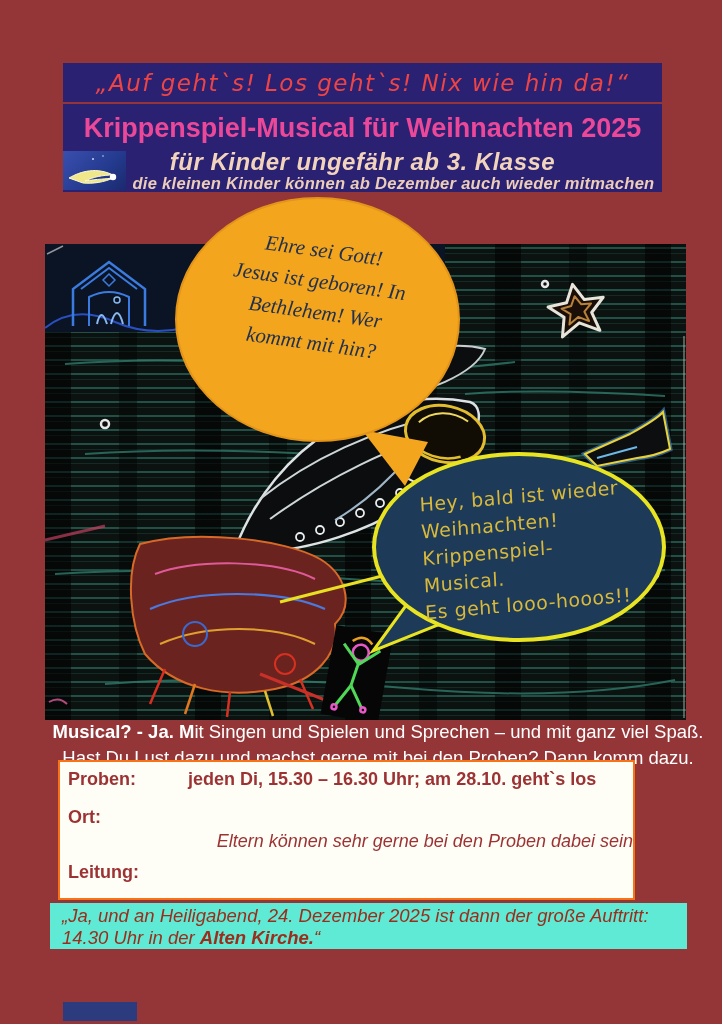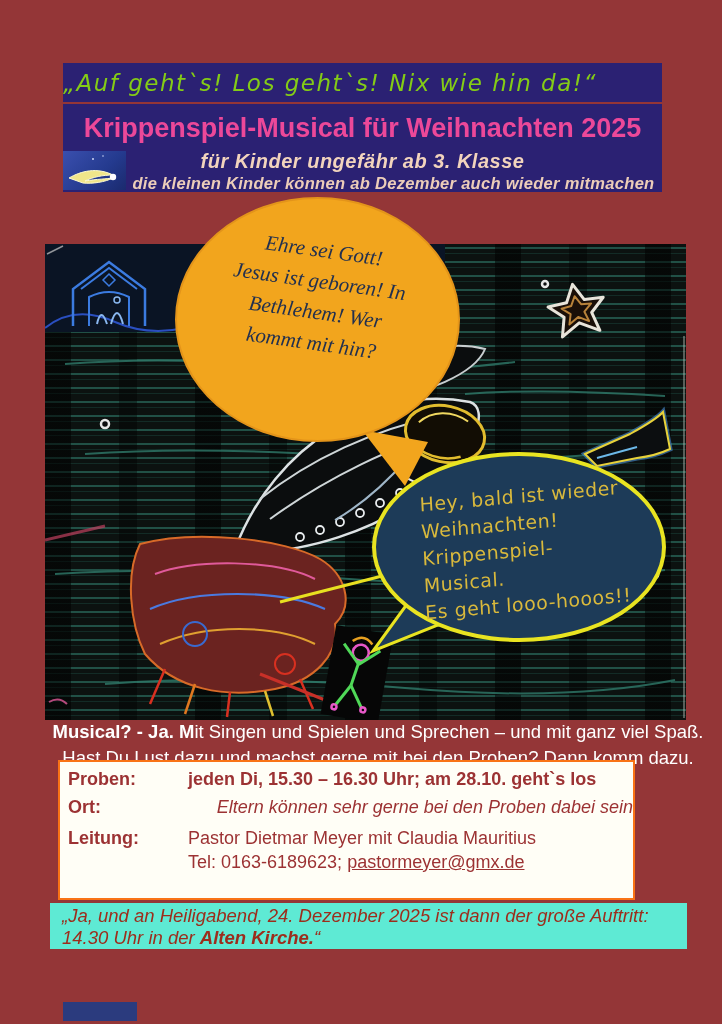--- a/index.html
+++ b/index.html
@@ -1,27 +1,27 @@
 <!DOCTYPE html>
 <html><head>
 <meta charset="utf-8">
 <style>
   html,body{margin:0;padding:0;background:#6e2a2a;}
   .page{position:relative;width:722px;height:1024px;margin:0 auto;background:#943637;
         font-family:"Liberation Sans",sans-serif;overflow:hidden;}
 
   
   .header{position:absolute;left:63px;top:63px;width:599px;height:129px;background:#2b2173;}
-  .h-row1{height:39px;line-height:40px;text-align:left;border-bottom:2px solid #943637;
-          color:#84cc16;font-family:"DejaVu Sans",sans-serif;font-style:italic;
+  .h-row1{height:39px;line-height:40px;text-align:center;border-bottom:2px solid #943637;
+          color:#ef4444;font-family:"DejaVu Sans",sans-serif;font-style:italic;
           font-size:23px;letter-spacing:1.5px;}
   .h-title{margin-top:3px;height:42px;line-height:42px;text-align:center;color:#ec4899;
            font-weight:bold;font-size:27px;}
   .h-sub1{height:25px;line-height:25px;text-align:center;color:#f2d4bd;
-          font-style:italic;font-weight:bold;font-size:20px;letter-spacing:.5px;}
+          font-style:italic;font-weight:bold;font-size:24px;letter-spacing:.5px;}
   .h-sub2{height:20px;line-height:18px;text-align:center;padding-left:62px;color:#eccdb9;
           font-style:italic;font-weight:bold;font-size:16.5px;letter-spacing:.3px;white-space:nowrap;}
   .comet{position:absolute;left:0;top:88px;width:63px;height:39px;
          background:linear-gradient(135deg,#3a4fae 0%,#243a8e 60%,#1b2a6e 100%);}
 
   
   .art{position:absolute;left:45px;top:244px;width:641px;height:476px;background-color:#0c1210;
        background-image:
          repeating-linear-gradient(90deg,rgba(0,0,0,.55) 0 26px,rgba(0,0,0,0) 26px 74px,rgba(0,0,0,.4) 74px 92px,rgba(0,0,0,0) 92px 150px),
          repeating-linear-gradient(180deg,rgba(47,122,106,0) 0 3px,rgba(47,122,106,.6) 3px 5px,rgba(47,122,106,0) 5px 9px,rgba(31,90,78,.35) 9px 10px,rgba(0,0,0,0) 10px 14px);}
@@ -46,21 +46,21 @@
          font-size:18.5px;line-height:26px;text-align:center;}
   .intro div{white-space:nowrap;}
 
   
   .schedule{position:absolute;left:58px;top:760px;width:577px;height:140px;box-sizing:border-box;
             background:#fffef6;border:2px solid #f97316;color:#9c3233;font-size:18px;overflow:hidden;}
   .srow{display:flex;}
   .srow .lbl{width:120px;padding-left:8px;font-weight:bold;flex:none;}
   .srow .val{flex:1;white-space:nowrap;}
   .r1{margin-top:5px;line-height:24px;}
-  .r2{margin-top:4px;line-height:24px;}
+  .r2{margin-top:14px;line-height:24px;flex-direction:column;}
   .r3{margin-top:7px;line-height:24px;}
   .bold{font-weight:bold;}
   .ital{font-style:italic;text-align:right;}
   .email{text-decoration:underline;}
 
   
   .finale{position:absolute;left:50px;top:903px;width:637px;height:46px;box-sizing:border-box;
           background:#5eead4;color:#9c2d1c;font-style:italic;font-size:18.5px;line-height:22px;
           padding:2px 8px 0 12px;}
   .finale div{white-space:nowrap;}
@@ -238,24 +238,20 @@
       <div class="val bold">jeden Di, 15.30 – 16.30 Uhr; am 28.10. geht`s los</div>
     </div>
     <div class="srow r2">
       <div class="lbl">Ort:</div>
       <div class="val">
         <div class="ital">Eltern können sehr gerne bei den Proben dabei sein</div>
       </div>
     </div>
     <div class="srow r3">
       <div class="lbl">Leitung:</div>
-      <div class="val">
-        <div>Pastor Dietmar Meyer mit Claudia Mauritius</div>
-        <div><span>Tel: 0163-6189623; </span><span class="email">pastormeyer@gmx.de</span></div>
-      </div>
     </div>
   </div>
 
   <div class="finale">
     <div>„Ja, und  an Heiligabend, 24. Dezember 2025 ist dann der große Auftritt:</div>
     <div><span>14.30 Uhr in der </span><b>Alten Kirche.</b><span>“</span></div>
   </div>
 
   <div class="footer-mark"></div>
 </div>

